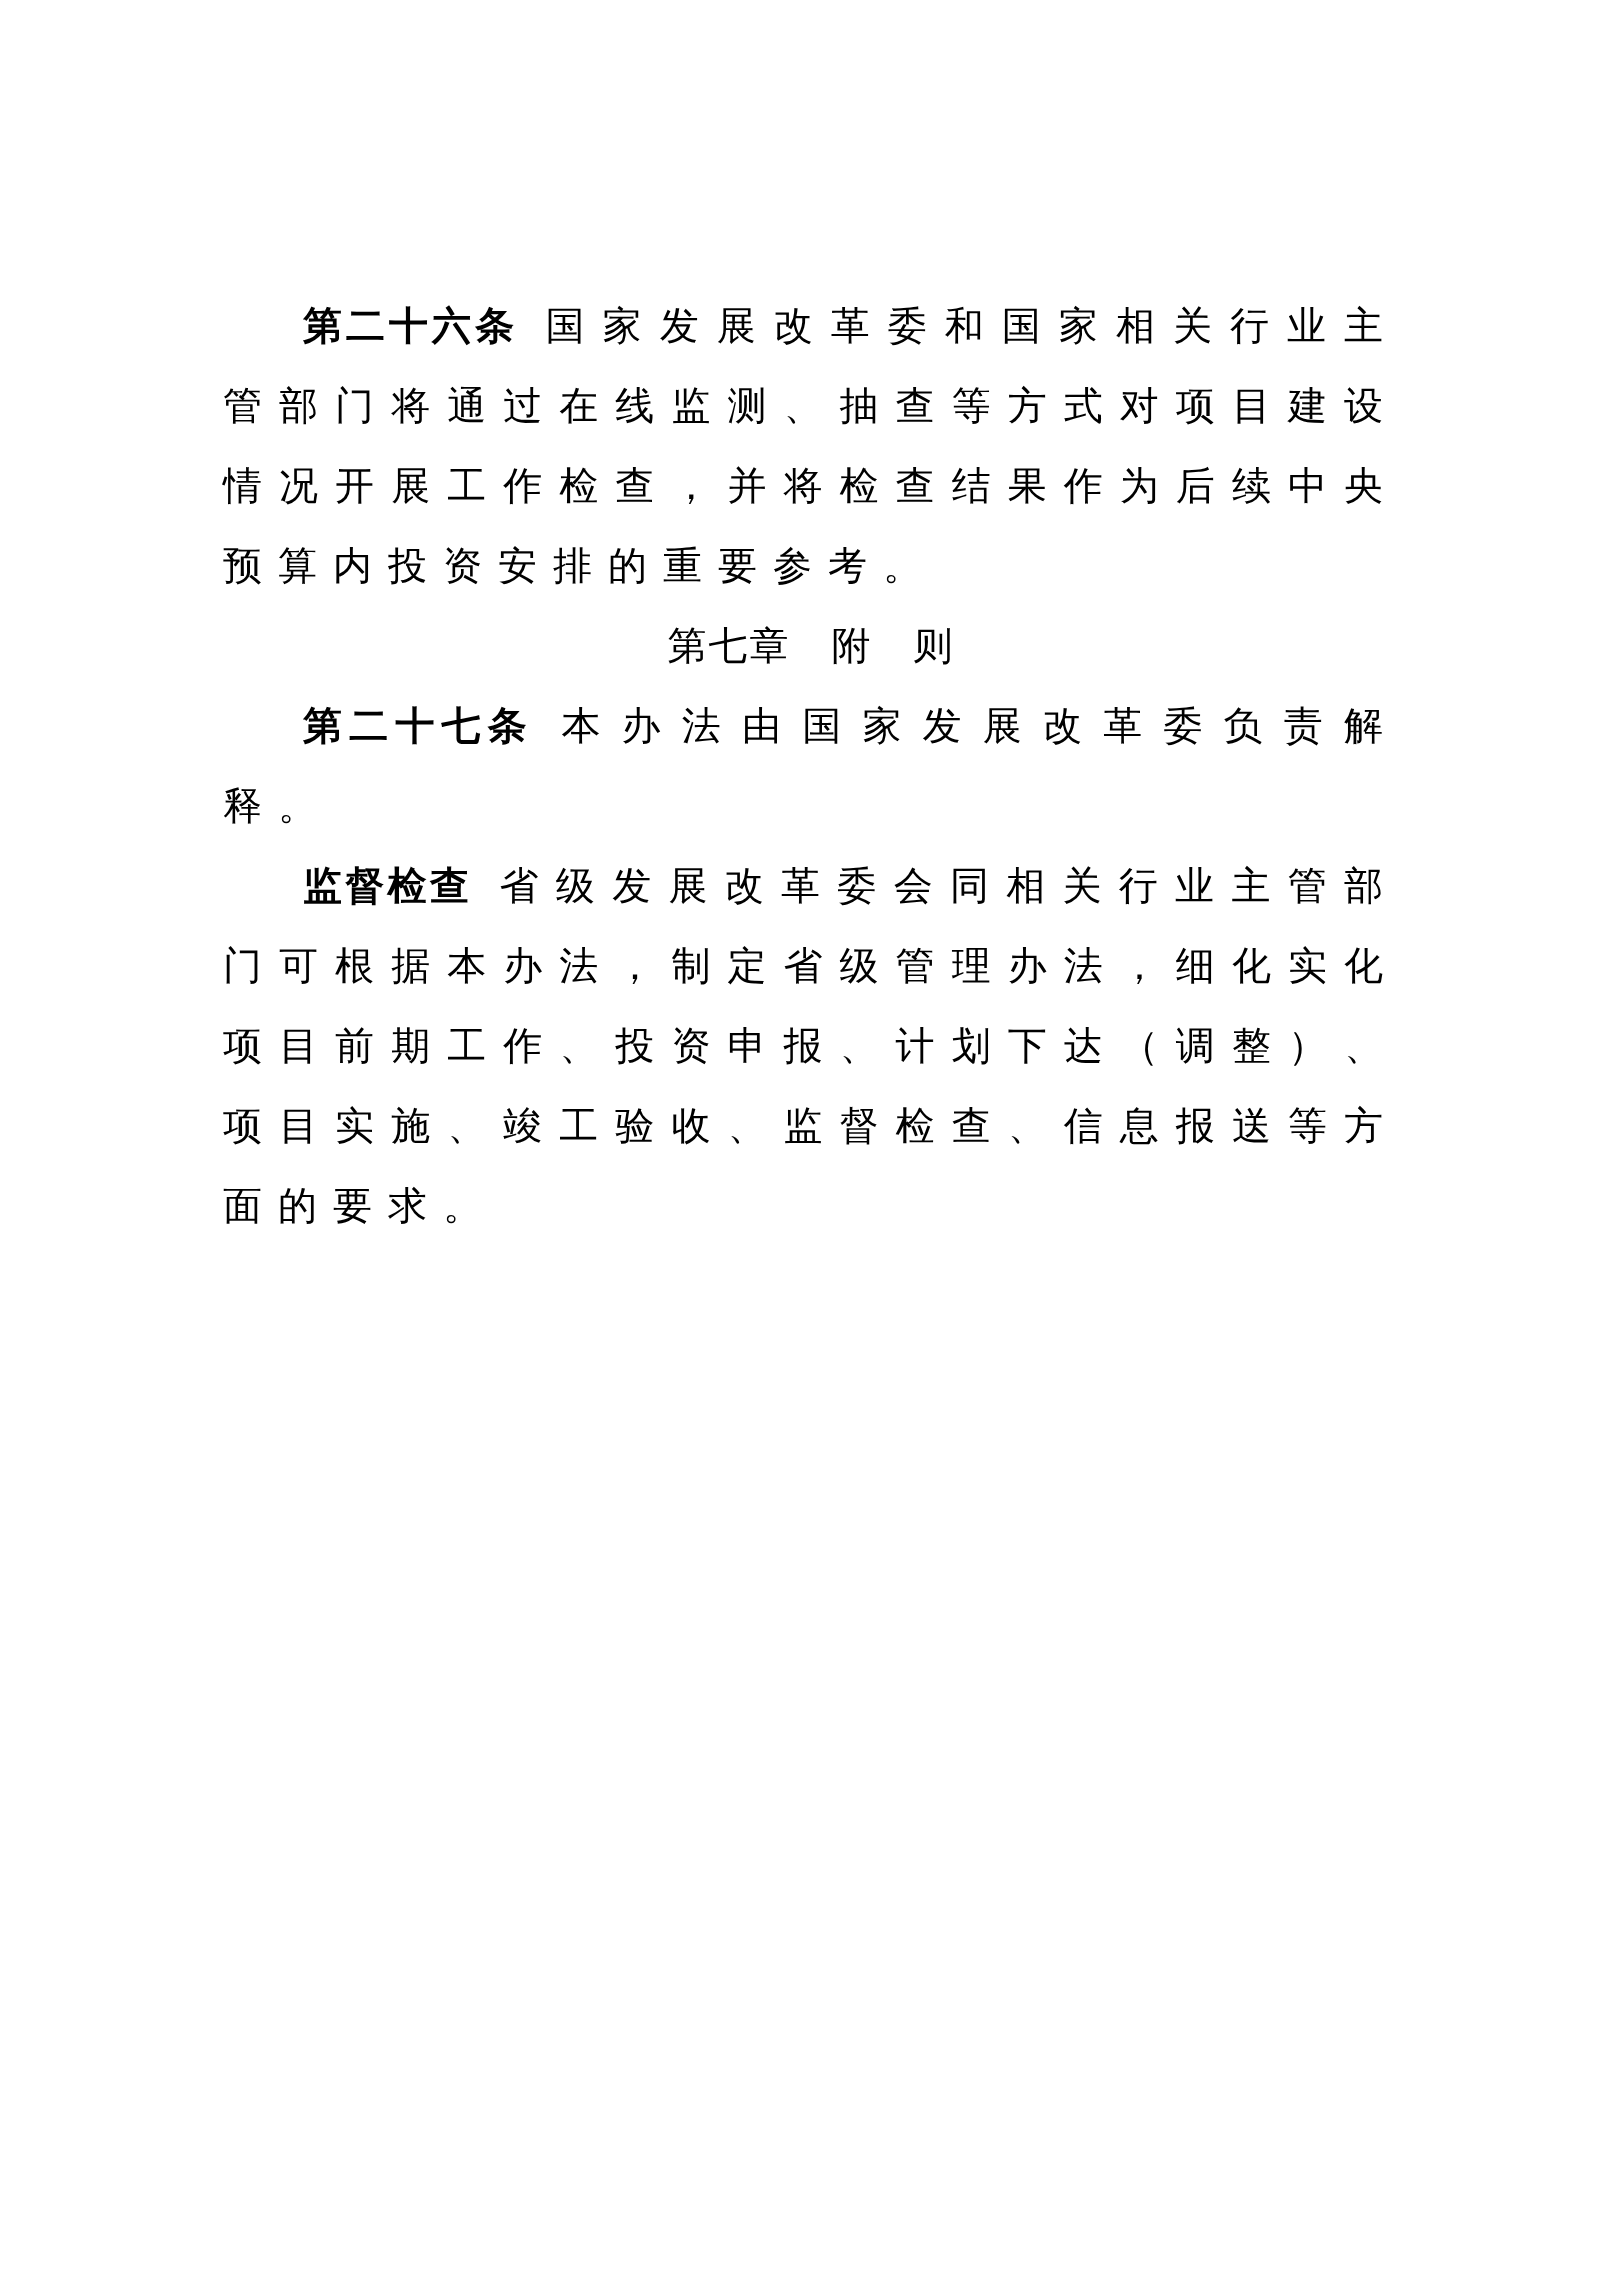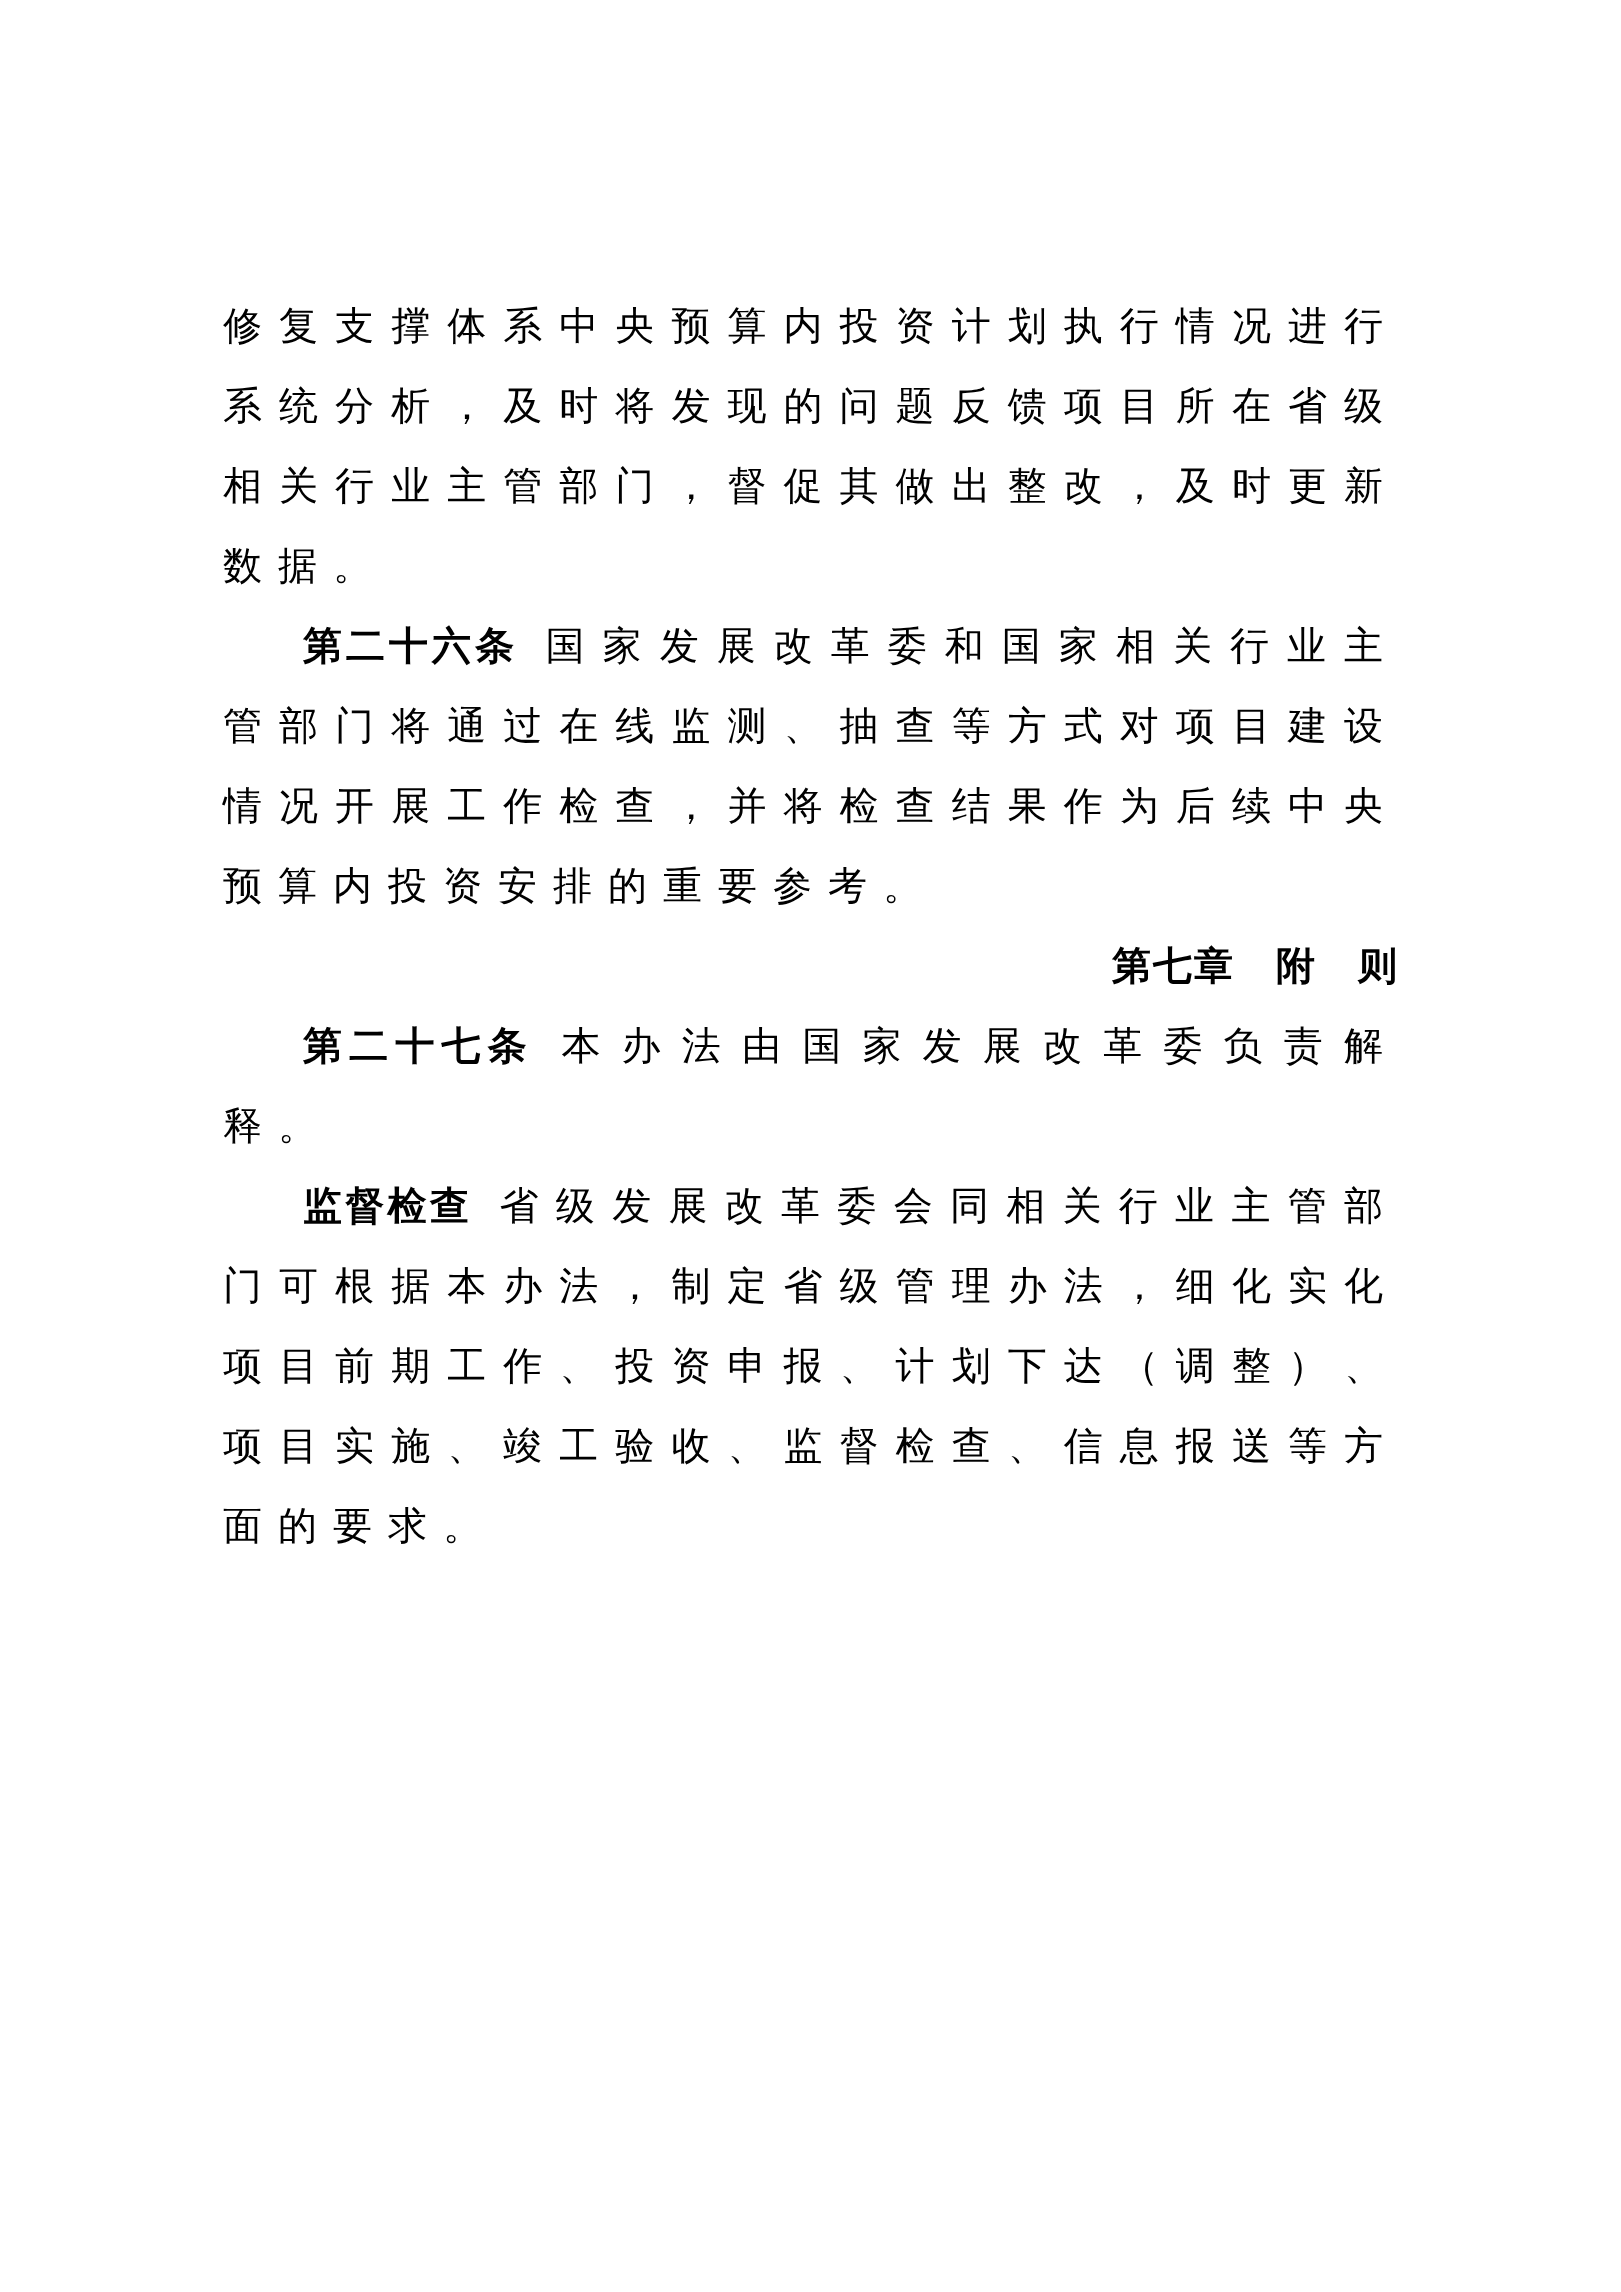--- a/index.html
+++ b/index.html
@@ -18,34 +18,31 @@
   .para { margin: 0; text-align: justify; text-align-last: left; }
   .indent { text-indent: 80px; }
   .article-label {
     font-family: Liberation Sans, sans-serif;
     font-weight: bold;
     letter-spacing: 2px;
     margin-right: 27.4px;
   }
   .chapter {
     margin: 0;
-    text-align: right;
+    text-align: center;
     font-family: "DejaVu Sans", "Liberation Sans", sans-serif;
-    font-weight: bold;
+    font-weight: normal;
     letter-spacing: 2px;
     white-space: pre;
   }
 </style>
 </head>
 <body>
 
 <div class="page">
-  <p class="para">
-    <span>修复支撑体系中央预算内投资计划执行情况进行系统分析，及时将发现的问题反馈项目所在省级相关行业主管部门，督促其做出整改，及时更新数据。</span>
-  </p>
   <p class="para indent">
     <span class="article-label">第二十六条</span><span>国家发展改革委和国家相关行业主管部门将通过在线监测、抽查等方式对项目建设情况开展工作检查，并将检查结果作为后续中央预算内投资安排的重要参考。</span>
   </p>
   <p class="chapter">第七章　附　则</p>
   <p class="para indent">
     <span class="article-label">第二十七条</span><span>本办法由国家发展改革委负责解释。</span>
   </p>
   <p class="para indent">
     <span class="article-label">监督检查</span><span>省级发展改革委会同相关行业主管部门可根据本办法，制定省级管理办法，细化实化项目前期工作、投资申报、计划下达（调整）、项目实施、竣工验收、监督检查、信息报送等方面的要求。</span>
   </p>

